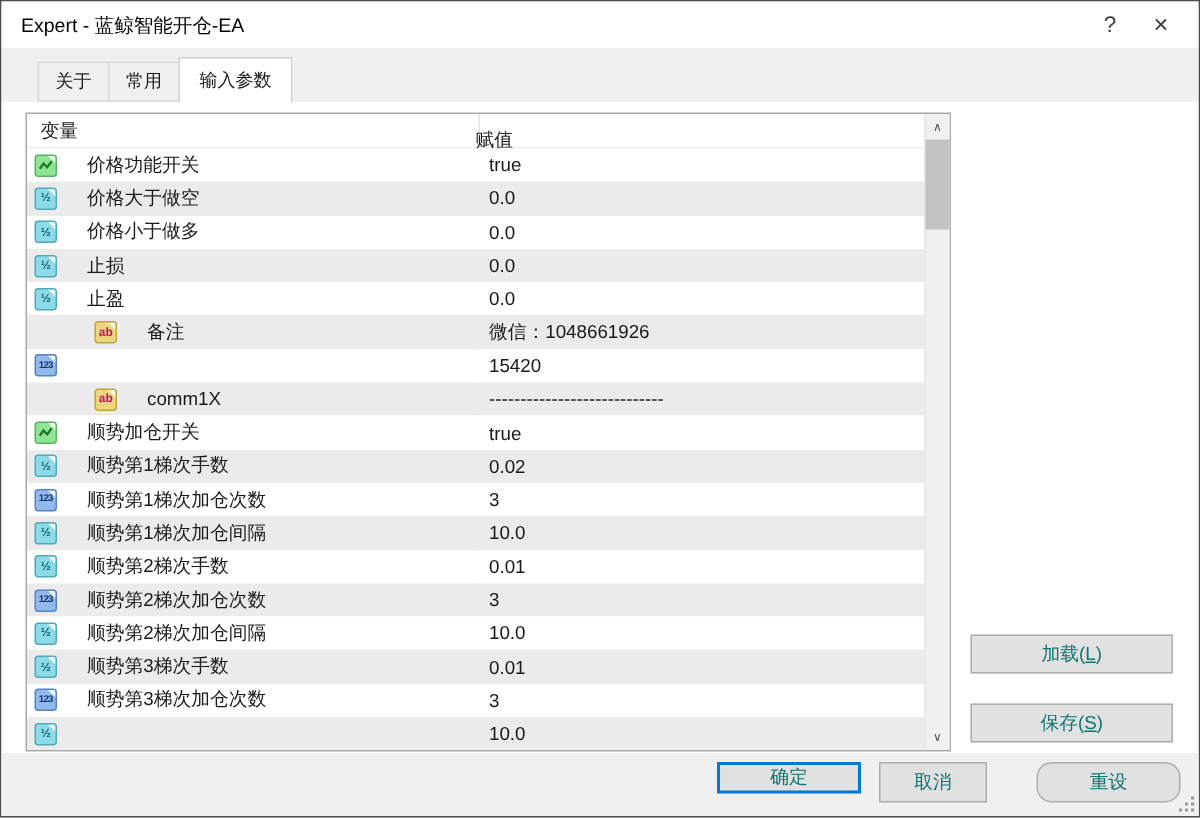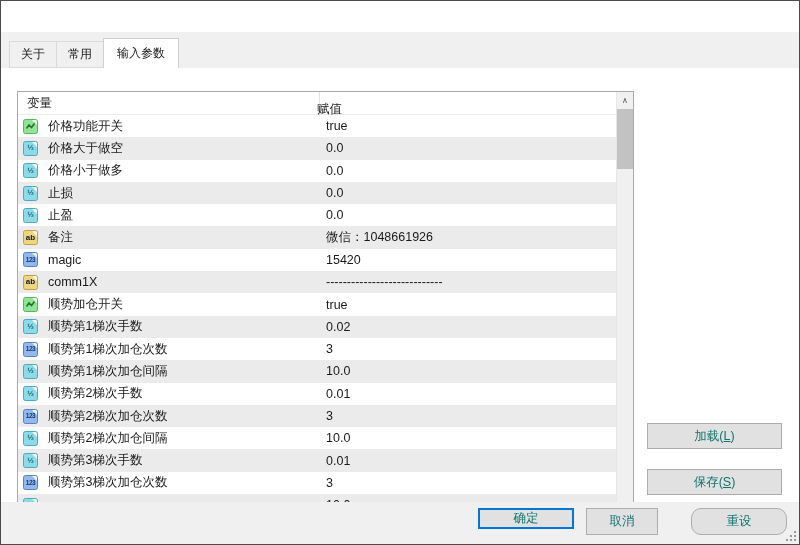--- a/index.html
+++ b/index.html
@@ -11,57 +11,57 @@
   
   .titlebar { position:absolute; left:0; top:0; right:0; height:31px; background:#fff;
               display:flex; align-items:center; }
   .title { font-size:13px; color:#000; margin-left:13px; flex:1 1 auto; }
   .cap-btn { width:34px; height:31px; display:flex; align-items:center; justify-content:center;
              font-size:15px; color:#3a3a3a; cursor:default; }
   .cap-btn.close { margin-right:8px; font-size:17px; }
 
   
   .tabstrip { position:absolute; left:0; top:31px; right:0; height:36px; background:#f0f0f0;
-              display:flex; align-items:flex-end; padding-left:8px; }
+              display:flex; align-items:flex-end; padding-left:24px; }
   .tab { font-size:12px; color:#1a1a1a; background:#f0f0f0; border:1px solid #d9d9d9;
          padding:4px 11px 4px; margin-right:-1px; position:relative; }
   .tab.active { background:#fff; border-color:#cfcfcf; border-bottom:none;
                 padding:6px 13px 6px; z-index:2; }
 
   
   .page { position:absolute; left:0; top:67px; right:0; bottom:0; background:#fff; }
 
   
-  .ptable { position:absolute; left:16px; top:23px; width:617px; height:426px;
+  .ptable { position:absolute; left:16px; top:7px; width:617px; height:426px;
             background:#fff; border:1px solid #a9a9a9; }
   .col-divider { position:absolute; left:301px; top:0; bottom:0; width:1px; background:#e3e3e3; }
   .thead { position:absolute; left:0; top:0; right:17px; height:23px; display:flex;
            align-items:center; font-size:12.5px; color:#1a1a1a; border-bottom:1px solid #ececec; }
   .th-var { padding-left:9px; width:292px; }
   .th-val { padding-left:7px;margin-top:12px; }
   .rows { position:absolute; left:0; top:23px; right:17px; bottom:0; overflow:hidden; }
   .row { position:relative; height:22.3px; display:flex; align-items:center; padding-left:5px;
          font-size:12.5px; color:#1a1a1a; background:#fff; }
   .row:nth-child(even) { background:#ebebeb; }
-  .param-label { margin-left:10px; width:269px; overflow:hidden; white-space:nowrap; }
+  .param-label { margin-left:20px; width:269px; overflow:hidden; white-space:nowrap; }
   .param-value { position:absolute; left:308px; white-space:nowrap; }
 
   
   .type-icon { position:relative; width:15px; height:15px; border-radius:2.5px; flex:0 0 15px;
                display:flex; align-items:center; justify-content:center; overflow:hidden; }
   .type-icon::after { content:""; position:absolute; right:0; top:0; width:0; height:0;
                       border-left:5px solid transparent; border-top:5px solid rgba(255,255,255,.85); }
   .icon-glyph { font-size:8px; font-weight:bold; line-height:1; }
   .icon-zigzag { display:none; }
   .row[data-icon="bool"]   .type-icon { background:#8fe496; border:1px solid #54b65e; }
   .row[data-icon="bool"]   .icon-zigzag { display:block; }
   .row[data-icon="double"] .type-icon { background:#8edbe8; border:1px solid #4fa9bd; color:#0e6577; }
   .row[data-icon="int"]    .type-icon { background:#93b9ec; border:1px solid #5583c4; color:#123a78; }
   .row[data-icon="int"]    .icon-glyph { font-size:6.5px; letter-spacing:-0.5px; }
-  .row[data-icon="string"] .type-icon { background:#ecd77f; border:1px solid #bfa33e; color:#0f172a; }
+  .row[data-icon="string"] .type-icon { background:#ecd77f; border:1px solid #bfa33e; color:#be185d;margin-left:40px; }
 
   
   .vscroll { position:absolute; right:0; top:0; bottom:0; width:17px; background:#f0f0f0;
              border-left:1px solid #e6e6e6; }
   .scroll-btn { position:absolute; left:0; right:0; height:17px; display:flex; align-items:center;
                 justify-content:center; font-size:8px; color:#515151; }
   .scroll-btn.up { top:0; } .scroll-btn.down { bottom:0; }
   .scroll-thumb { position:absolute; left:0; right:0; top:17px; height:60px; background:#c2c2c2; }
 
   
@@ -82,20 +82,25 @@
   .grip i { position:absolute; width:2px; height:2px; background:#9a9a9a; }
   .grip i:nth-child(1){ right:0; bottom:0; } .grip i:nth-child(2){ right:4px; bottom:0; }
   .grip i:nth-child(3){ right:0; bottom:4px; } .grip i:nth-child(4){ right:8px; bottom:0; }
   .grip i:nth-child(5){ right:4px; bottom:4px; } .grip i:nth-child(6){ right:0; bottom:8px; }
 </style>
 </head>
 <body>
 
 <div class="dialog">
 
+  <div class="titlebar">
+    <div class="title">Expert - 蓝鲸智能开仓-EA</div>
+    <div class="cap-btn">?</div>
+    <div class="cap-btn close">×</div>
+  </div>
 
   <div class="tabstrip">
     <div class="tab">关于</div>
     <div class="tab">常用</div>
     <div class="tab active">输入参数</div>
   </div>
 
   <div class="page">
 
     <div class="ptable">
@@ -159,21 +164,20 @@
     </span>
     <span class="param-label">备注</span>
     <span class="param-value">微信：1048661926</span>
   </div>
 
   <div class="row" data-icon="int">
     <span class="type-icon">
       <span class="icon-glyph">123</span>
 
     </span>
-    <span class="param-label">magic</span>
     <span class="param-value">15420</span>
   </div>
 
   <div class="row" data-icon="string">
     <span class="type-icon">
       <span class="icon-glyph">ab</span>
 
     </span>
     <span class="param-label">comm1X</span>
     <span class="param-value">----------------------------</span>

